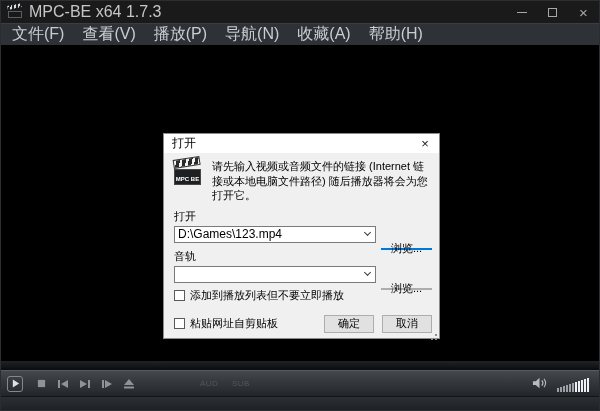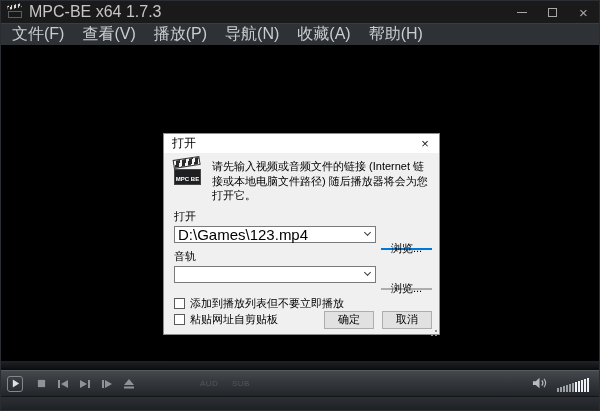--- a/index.html
+++ b/index.html
@@ -53,35 +53,35 @@
     background: repeating-linear-gradient(110deg, #f4f4f4 0 2.5px, #2a2a2a 2.5px 6px);
     transform: rotate(-9deg); transform-origin: left bottom; border: 1px solid #333; }
   .mpc-icon .mpc-body { position: absolute; top: 10px; left: 0; width: 27px; height: 16px;
     background: #1d1f21; border: 1px solid #474747; color: #fff; font-size: 6px; font-weight: bold;
     display: flex; align-items: flex-end; justify-content: center; padding-bottom: 2px; }
   .desc-text { font-size: 11px; line-height: 1.32; color: #000; width: 224px; }
 
   .field-label { font-size: 11px; color: #000; margin: 6px 0 2px; }
   .combo-row { display: flex; gap: 5px; height: 17px; align-items: stretch; }
   .combo { flex: 1 1 auto; background: #fff; border: 1px solid #7a7a7a; display: flex; align-items: center; }
-  .combo-value { flex: 1; padding-left: 3px; font-size: 15px; color: #000;
+  .combo-value { flex: 1; padding-left: 3px; font-size: 12px; color: #000;
     white-space: nowrap; overflow: hidden; }
   .combo-arrow { width: 15px; display: flex; align-items: center; justify-content: center; }
   .chev { width: 5px; height: 5px; border-right: 1px solid #3c3c3c; border-bottom: 1px solid #3c3c3c;
     transform: rotate(45deg); margin-top: -3px; }
   .btn { background: #e1e1e1; border: 1px solid #adadad; font-size: 11px; color: #000;
     font-family: inherit; display: flex; align-items: center; justify-content: center; }
   .browse-btn { flex: 0 0 51px; width: 51px; margin-top: 22px; }
   .browse-btn.default { border: 1px solid #0078d7; box-shadow: inset 0 0 0 1px #0078d7; }
 
-  .check-row { display: flex; align-items: center; gap: 5px; margin-top: 14px; height: 13px; }
+  .check-row { display: flex; align-items: center; gap: 5px; margin-top: 6px; height: 13px; }
   .checkbox { width: 11px; height: 11px; background: #fff; border: 1px solid #5a5a5a; flex: 0 0 11px; }
   .check-label { font-size: 11px; color: #000; white-space: nowrap; }
 
-  .bottom-row { display: flex; align-items: center; margin-top: 1px; }
+  .bottom-row { display: flex; align-items: center; margin-top: 13px; }
   .dlg-btns { margin-left: auto; display: flex; gap: 8px; }
   .dlg-btn { width: 50px; height: 18px; }
 
   .resize-grip { position: absolute; right: 2px; bottom: 2px; width: 2px; height: 2px;
     background: #8f8f8f; box-shadow: -4px 4px 0 0 #8f8f8f, 0 4px 0 0 #8f8f8f; }
 
   
   .seek-strip { flex: 0 0 10px; background: linear-gradient(180deg, #202327 0%, #0b0c0d 100%);
     border-top: 1px solid #000; }
   .controlbar { flex: 0 0 26px; border-top: 1px solid #585c61;

